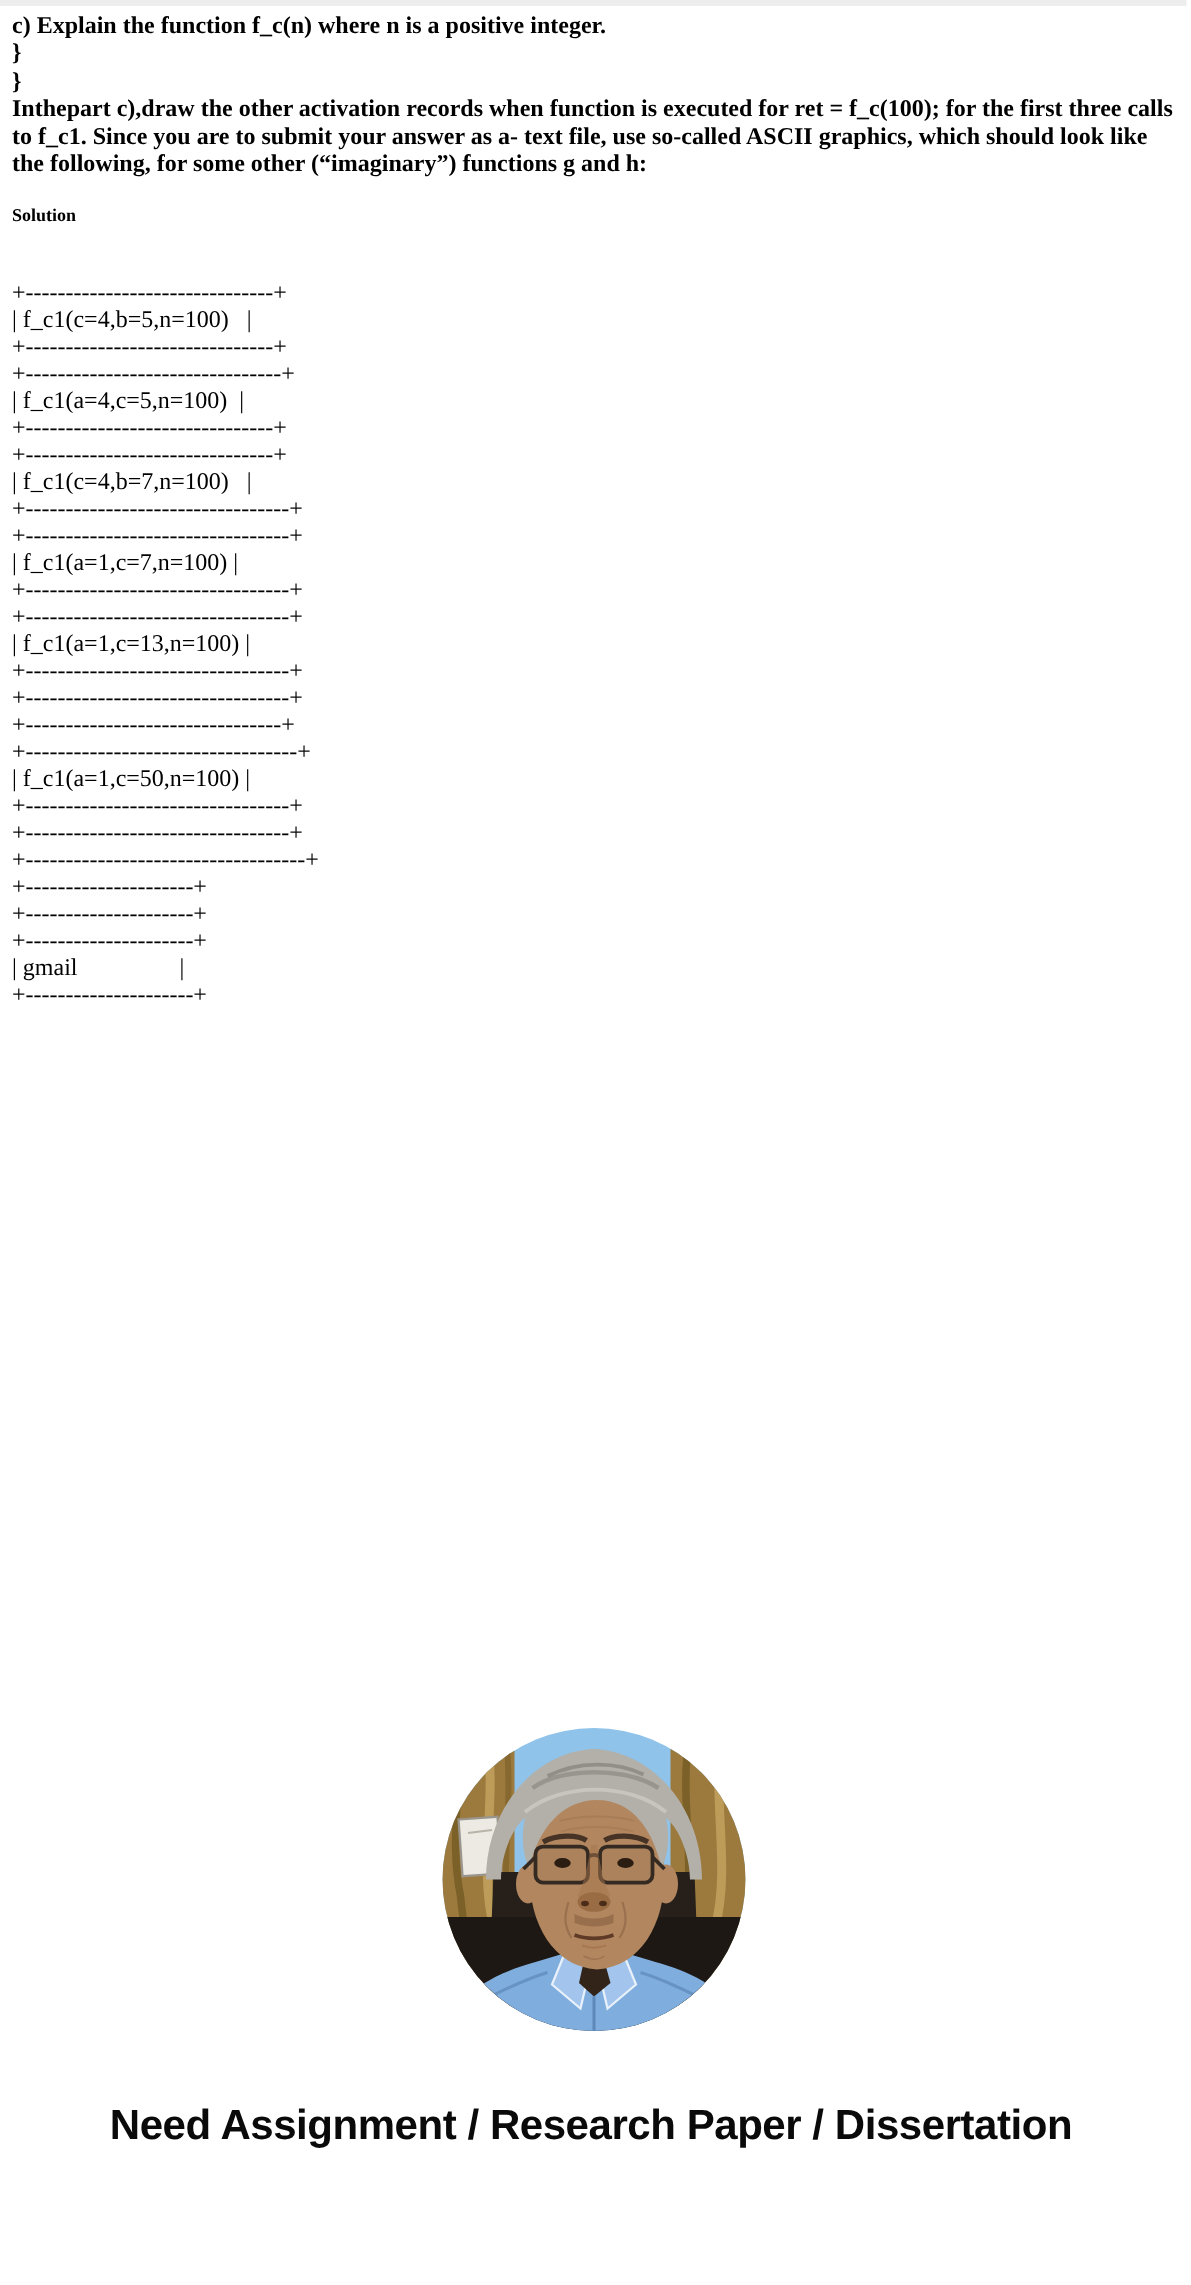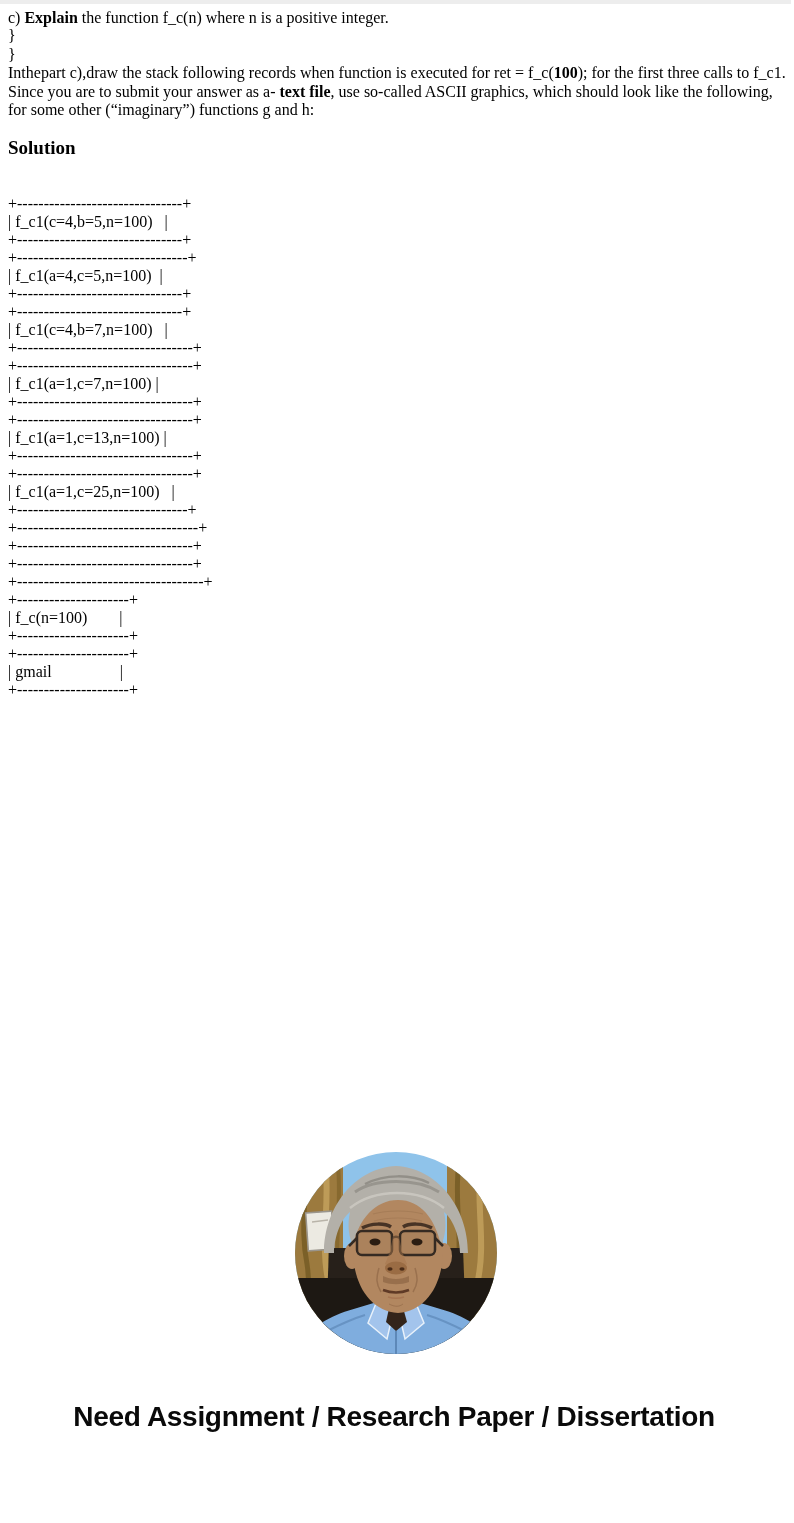--- a/index.html
+++ b/index.html
@@ -19,24 +19,24 @@
     background:#ededed;
   }
   .content{
     position:absolute;
     top:0;left:0;
     width:778px;
     padding:9px 8px 0 8px;
     font-size:16px;
     line-height:1.15;
   }
-  .content p{margin:0 0 0 0;}
+  .content p{margin:0 0 0 0;font-weight:bold;}
   .content p.first{margin-top:0;}
   h3.solution{
-    font-size:19px;
+    font-size:12px;
     font-weight:bold;
     margin:18px 0 0 0;
     line-height:1.15;
   }
   .ascii{
     margin-top:36px;
     font-size:16px;
     line-height:18px;
   }
   .ascii-line{
@@ -70,49 +70,48 @@
 <div class="page">
 
   <div class="top-strip"></div>
 
   <div class="content">
     <p class="first"><span>c) </span><b>Explain</b><span> the function f_c(n) where n is a positive integer.</span></p>
 
     <p>}</p>
     <p>}</p>
 
-    <p><span>Inthepart c),draw the stack following records when function is executed for ret = f_c(</span><b>100</b><span>); for the first three calls to f_c1. Since you are to submit your answer as a- </span><b>text file</b><span>, use so-called ASCII graphics, which should look like the following, for some other (“imaginary”) functions g and h:</span></p>
+    <p><span>Inthepart c),draw the other activation records when function is executed for ret = f_c(</span><b>100</b><span>); for the first three calls to f_c1. Since you are to submit your answer as a- </span><b>text file</b><span>, use so-called ASCII graphics, which should look like the following, for some other (“imaginary”) functions g and h:</span></p>
 
     <h3 class="solution">Solution</h3>
 
     <div class="ascii" id="ascii-art">
         <div class="ascii-line">+-------------------------------+</div>
         <div class="ascii-line">| f_c1(c=4,b=5,n=100)   |</div>
         <div class="ascii-line">+-------------------------------+</div>
         <div class="ascii-line">+--------------------------------+</div>
         <div class="ascii-line">| f_c1(a=4,c=5,n=100)  |</div>
         <div class="ascii-line">+-------------------------------+</div>
         <div class="ascii-line">+-------------------------------+</div>
         <div class="ascii-line">| f_c1(c=4,b=7,n=100)   |</div>
         <div class="ascii-line">+---------------------------------+</div>
         <div class="ascii-line">+---------------------------------+</div>
         <div class="ascii-line">| f_c1(a=1,c=7,n=100) |</div>
         <div class="ascii-line">+---------------------------------+</div>
         <div class="ascii-line">+---------------------------------+</div>
         <div class="ascii-line">| f_c1(a=1,c=13,n=100) |</div>
         <div class="ascii-line">+---------------------------------+</div>
         <div class="ascii-line">+---------------------------------+</div>
-        <div class="ascii-line">| f_c1(a=1,c=25,n=100)   |</div>
         <div class="ascii-line">+--------------------------------+</div>
         <div class="ascii-line">+----------------------------------+</div>
+        <div class="ascii-line">| f_c1(a=1,c=50,n=100) |</div>
         <div class="ascii-line">+---------------------------------+</div>
         <div class="ascii-line">+---------------------------------+</div>
         <div class="ascii-line">+-----------------------------------+</div>
         <div class="ascii-line">+---------------------+</div>
-        <div class="ascii-line">| f_c(n=100)        |</div>
         <div class="ascii-line">+---------------------+</div>
         <div class="ascii-line">+---------------------+</div>
         <div class="ascii-line">| gmail                 |</div>
         <div class="ascii-line">+---------------------+</div>
       </div>
   </div>
 
   <div class="avatar">
     <svg width="202" height="202" viewBox="0 0 202 202" xmlns="http://www.w3.org/2000/svg">
       <defs>

